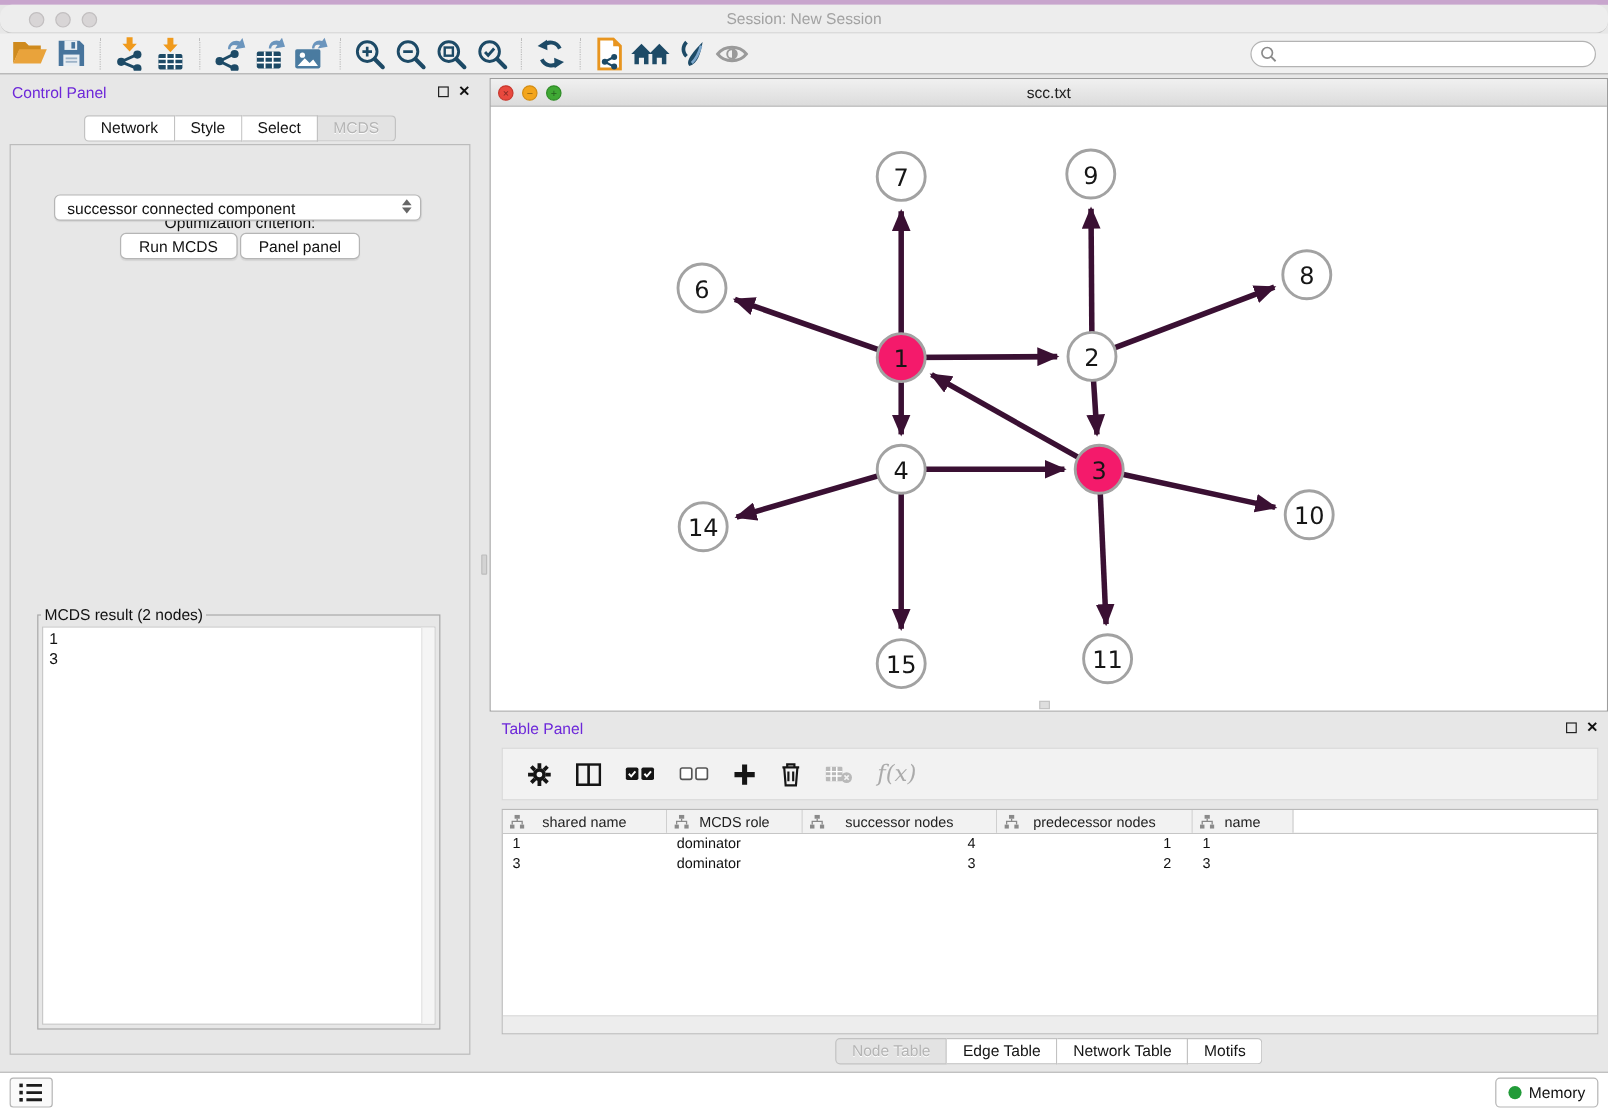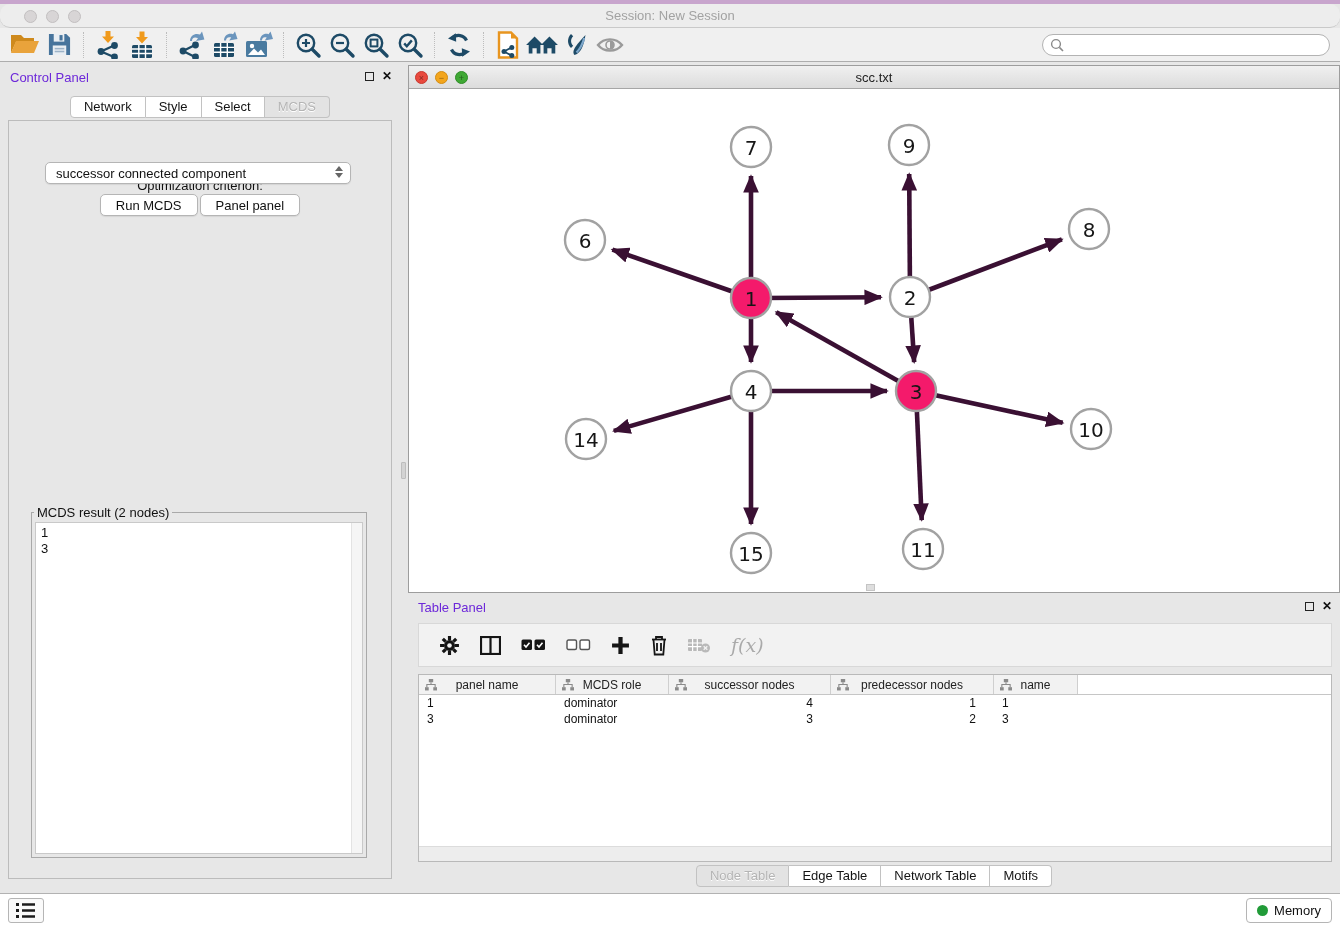--- a/index.html
+++ b/index.html
@@ -467,21 +467,21 @@
     <div id="tbl-head">
         <div class="th" style="width: 137px;">
           <svg class="th-icon" width="12" height="12" viewBox="0 0 11 11">
             <g fill="#8a8a8a">
               <rect x="3.5" y="0" width="4" height="3"></rect>
               <rect x="0" y="7.5" width="3.4" height="3"></rect>
               <rect x="7.6" y="7.5" width="3.4" height="3"></rect>
             </g>
             <path d="M5.5 3 v2 M1.7 7.5 V5 h7.6 v2.5" stroke="#8a8a8a" stroke-width="1" fill="none"></path>
           </svg>
-          <span>panel name</span>
+          <span>shared name</span>
         </div>
         <div class="th" style="width: 113px;">
           <svg class="th-icon" width="12" height="12" viewBox="0 0 11 11">
             <g fill="#8a8a8a">
               <rect x="3.5" y="0" width="4" height="3"></rect>
               <rect x="0" y="7.5" width="3.4" height="3"></rect>
               <rect x="7.6" y="7.5" width="3.4" height="3"></rect>
             </g>
             <path d="M5.5 3 v2 M1.7 7.5 V5 h7.6 v2.5" stroke="#8a8a8a" stroke-width="1" fill="none"></path>
           </svg>

